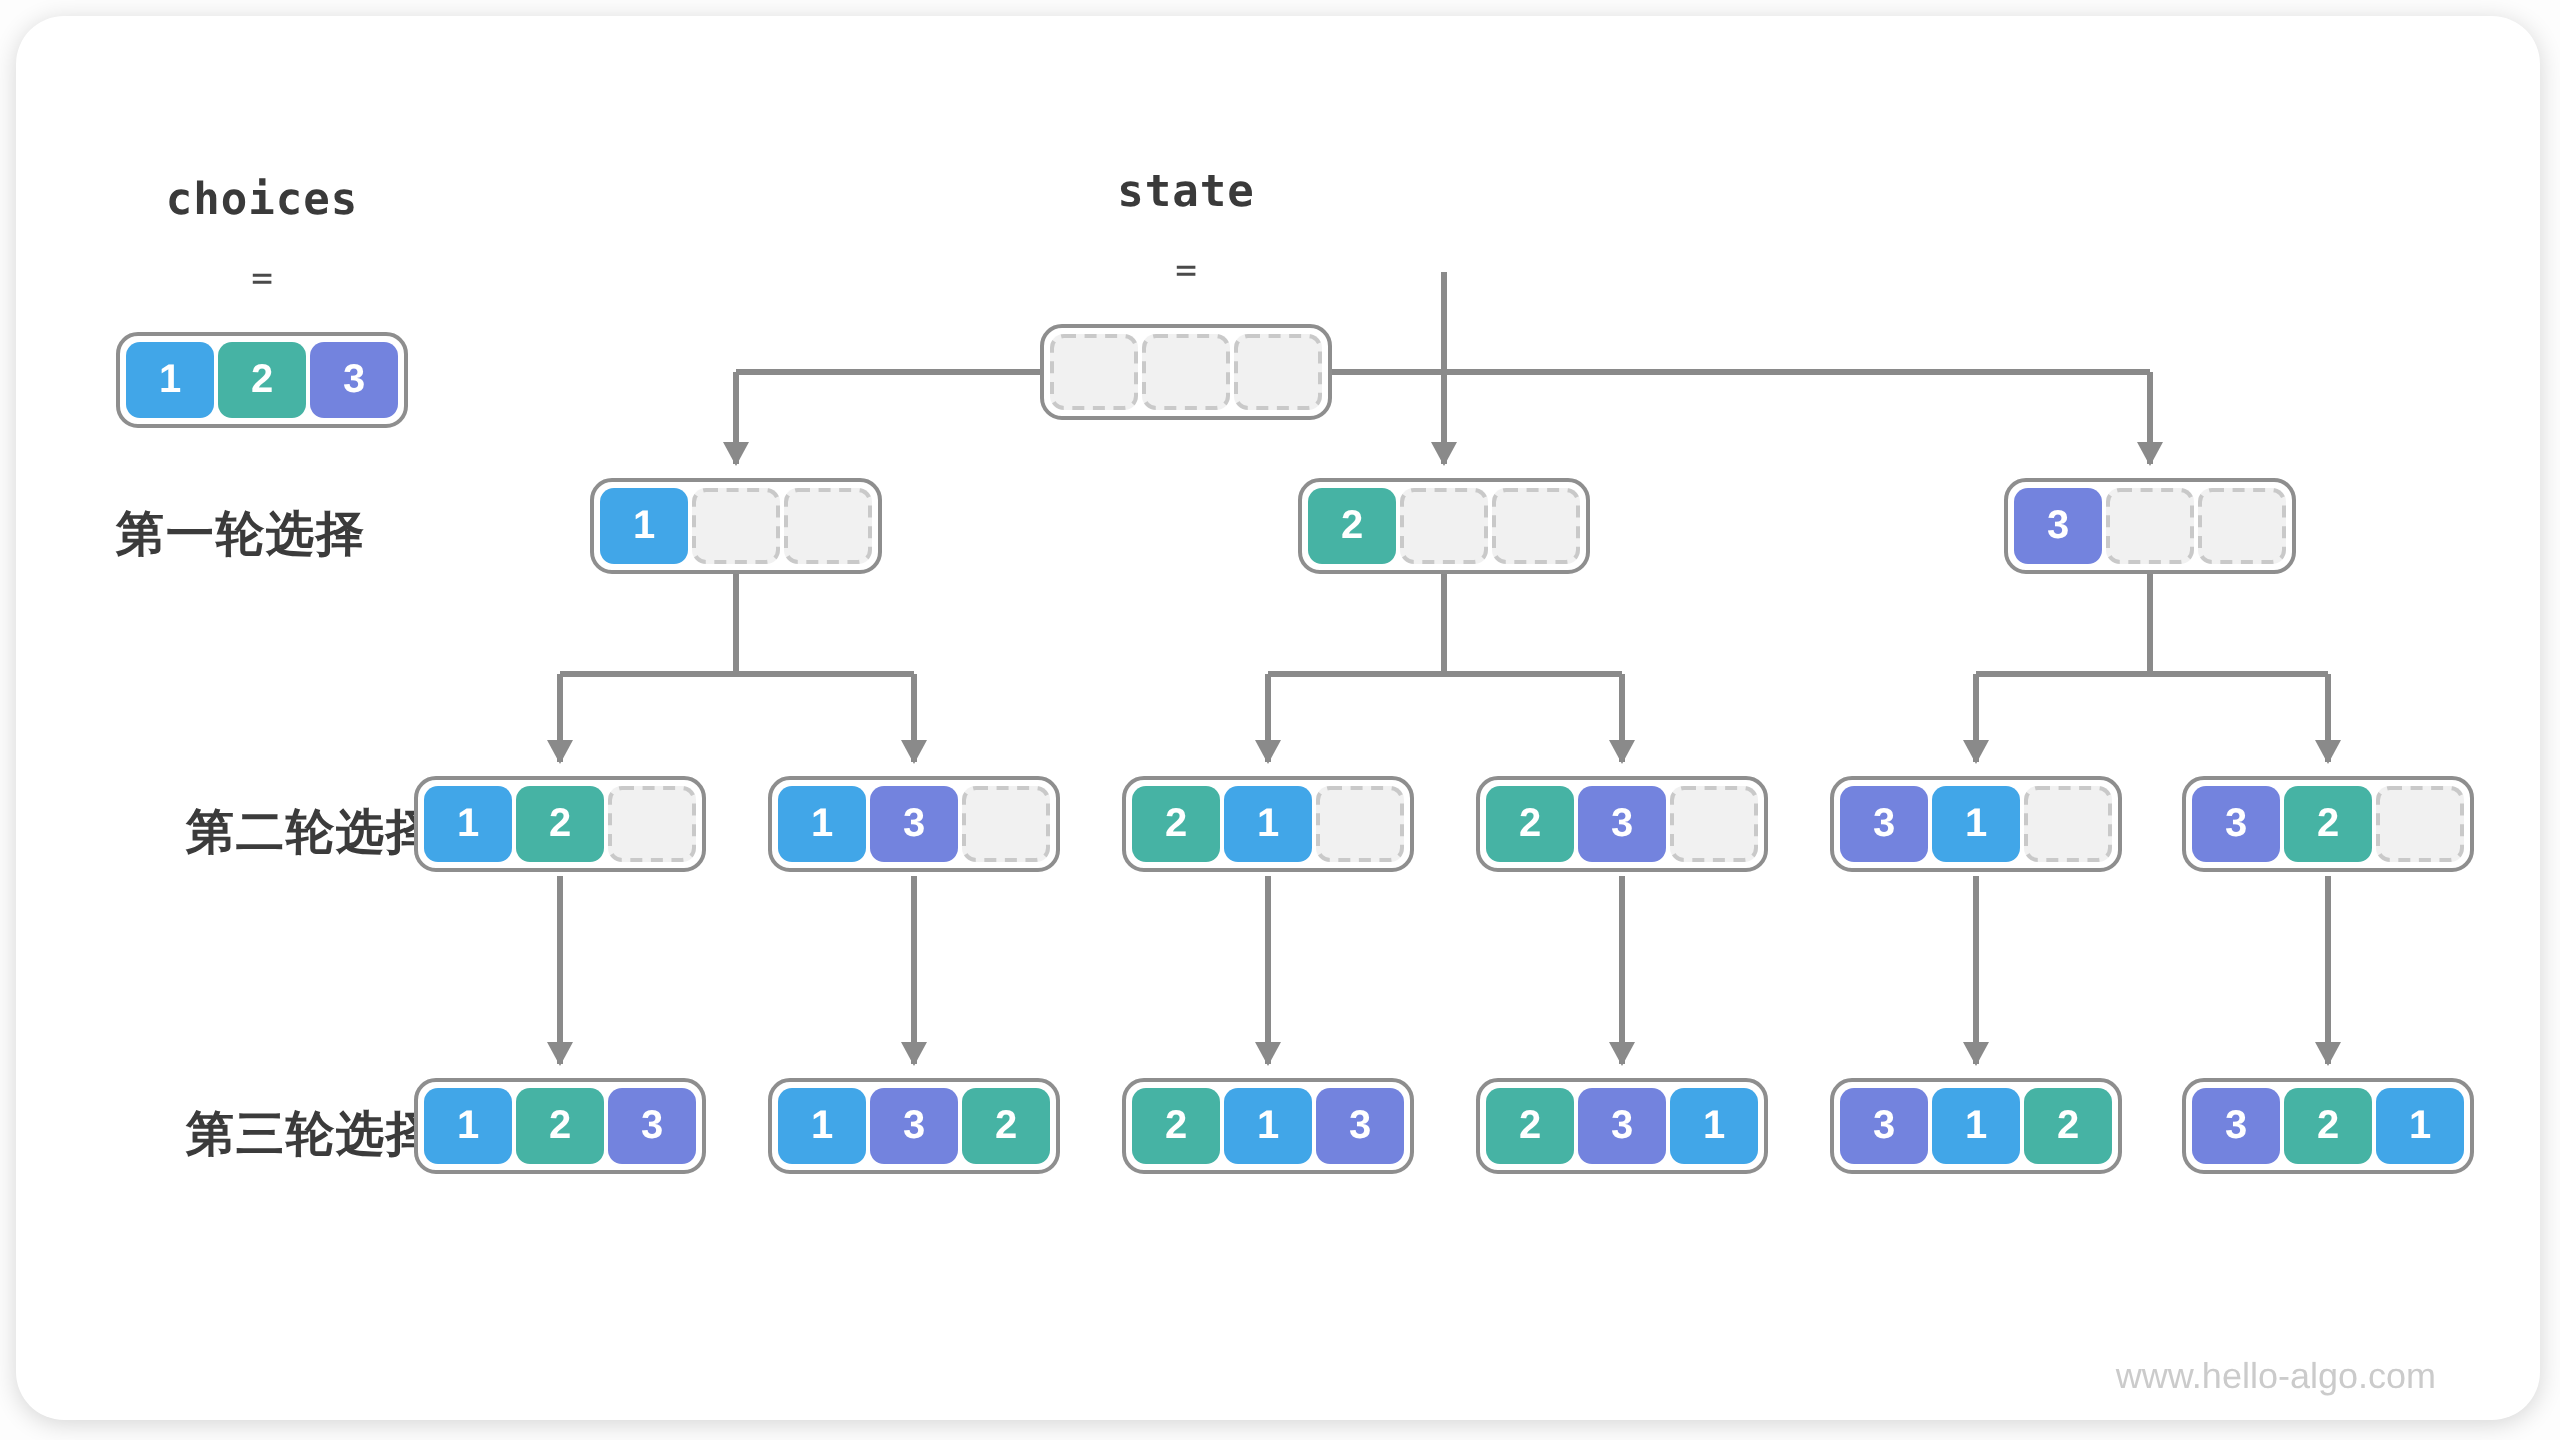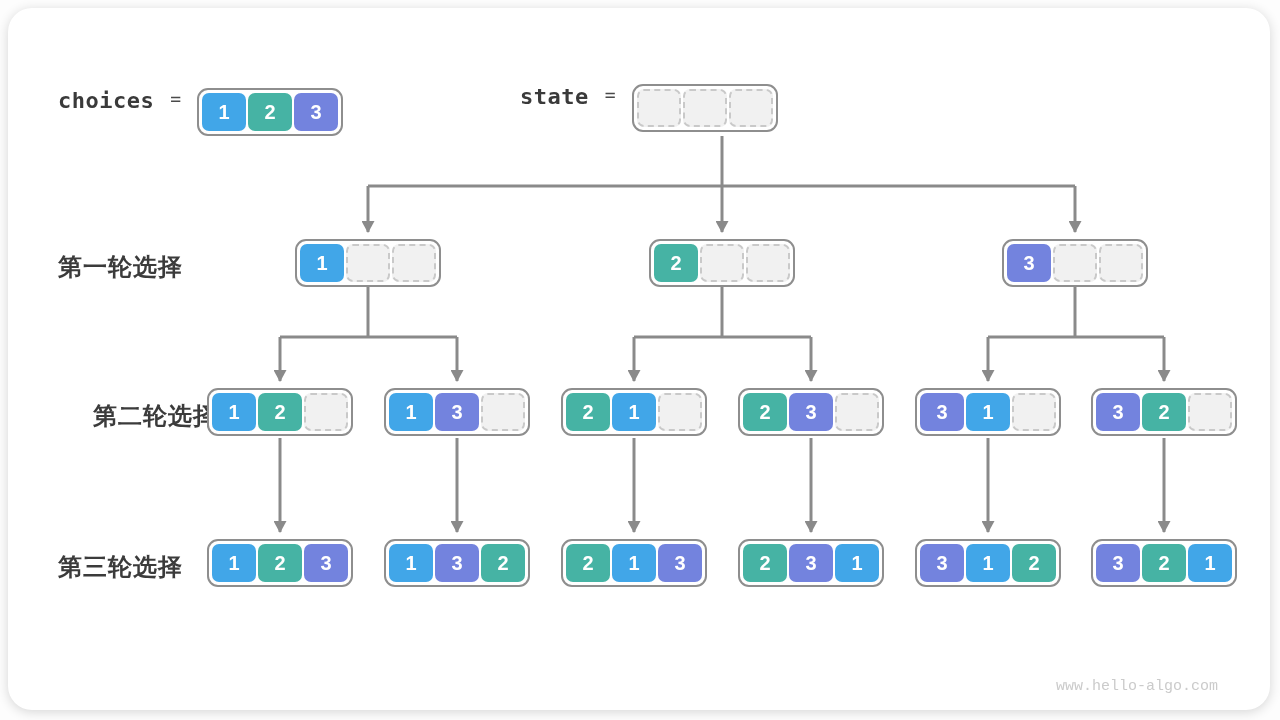--- a/index.html
+++ b/index.html
@@ -12,21 +12,21 @@
     position:absolute;left:8px;top:8px;width:1262px;height:702px;
     background:#ffffff;border-radius:24px;
     box-shadow:0 2px 12px rgba(0,0,0,0.16);
     z-index:0;
   }
   .layer{position:absolute;left:0;top:0;width:1280px;height:720px;z-index:1;}
   svg.arrows{position:absolute;left:0;top:0;width:1280px;height:720px;pointer-events:none;}
   svg.arrows path{stroke:var(--arrow);stroke-width:3;fill:none;}
 
   .hdr-group{
-    position:absolute;height:48px;display:flex;align-items:flex-start;gap:16px;
+    position:absolute;height:48px;display:flex;align-items:center;gap:16px;flex-direction:column;
   }
   .code-label{
     font-family:"DejaVu Sans Mono","Liberation Mono",monospace;
     font-weight:bold;font-size:22px;color:#3a3a3a;letter-spacing:0.5px;
   }
   .equals{
     font-family:"DejaVu Sans Mono","Liberation Mono",monospace;
     font-size:18px;color:#4a4a4a;font-weight:500;
   }
 
@@ -54,22 +54,22 @@
     border:2px dashed var(--empty-border);
   }
 
   .row-label{
     position:absolute;left:58px;width:160px;
     font-size:24px;font-weight:600;color:#3b3b3b;
     letter-spacing:1px;
   }
   .watermark{
     position:absolute;right:62px;top:678px;
-    font-family:Liberation Mono, monospace;
-    font-size:15px;color:var(--watermark-color);
+    font-family:Liberation Sans, sans-serif;
+    font-size:18px;color:var(--watermark-color);
   }
 </style>
 </head>
 <body>
 
 <div class="card"></div>
 
 <div class="layer">
 
   <svg class="arrows" viewBox="0 0 1280 720">
@@ -125,21 +125,21 @@
         <div class="node">
           <div class="cell empty"></div>
           <div class="cell empty"></div>
           <div class="cell empty"></div>
         </div>
       </span>
   </div>
 
   <div class="row-label" style="top:251px;">第一轮选择</div>
   <div class="row-label" style="top:400px;text-align:right;">第二轮选择</div>
-  <div class="row-label" style="top:551px;">第三轮选择</div>
+  <div class="row-label" style="top:551px;text-align:right;">第三轮选择</div>
 
   <div id="tree">
       <div class="node abs" style="left: 295px; top: 239px;">
         <div class="cell c1">1</div>
         <div class="cell empty"></div>
         <div class="cell empty"></div>
       </div>
       <div class="node abs" style="left: 649px; top: 239px;">
         <div class="cell c2">2</div>
         <div class="cell empty"></div>

